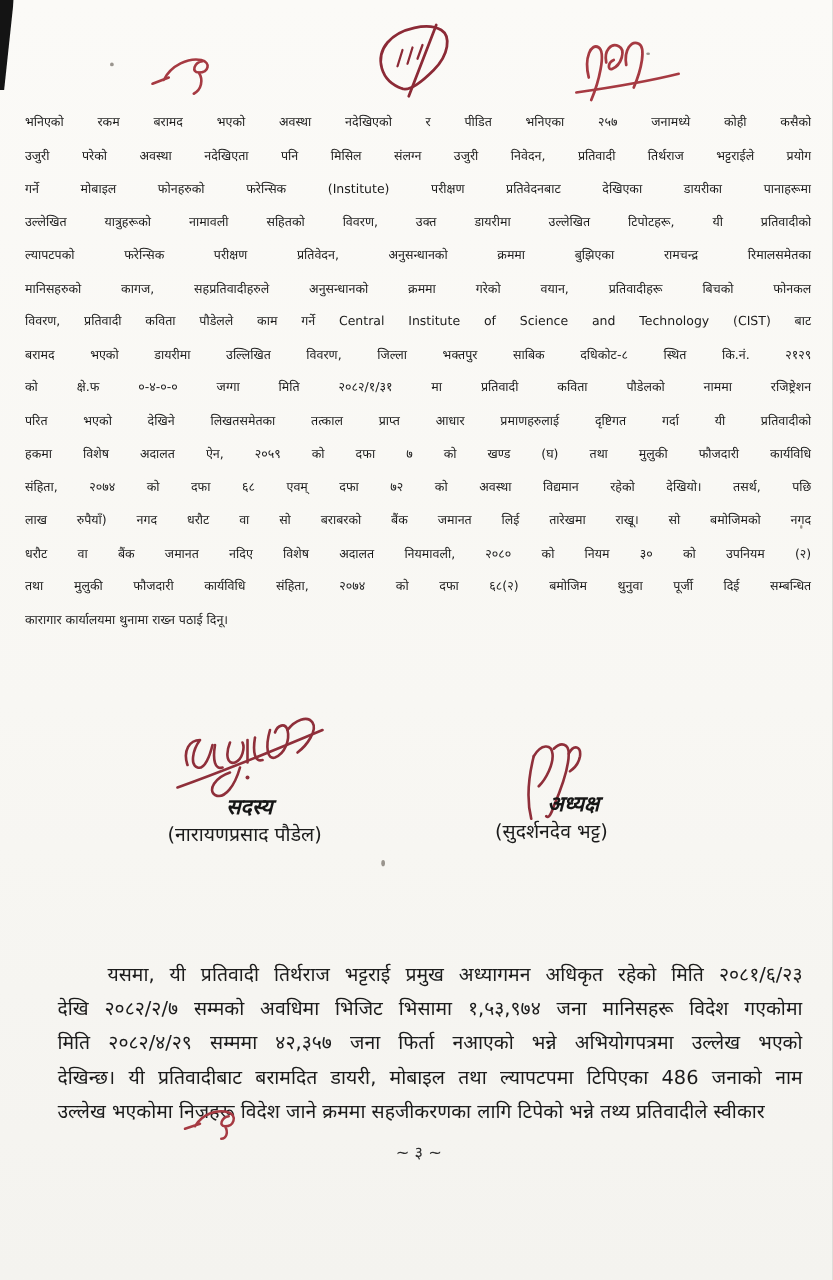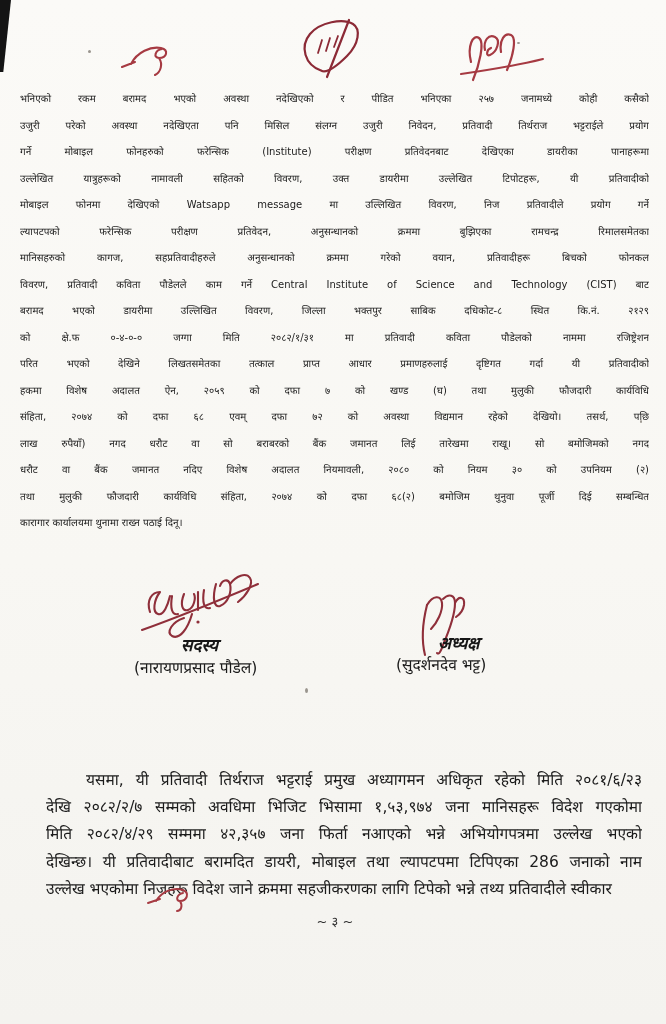--- a/index.html
+++ b/index.html
@@ -63,21 +63,20 @@
     <path d="M32 22 C30 12 36 6 42 9 C48 12 44 24 37 27 C33 29 33 22 38 20" stroke="#a63a42" stroke-width="2.2"></path>
     <path d="M48 24 C46 12 52 4 58 7 C64 10 60 28 54 42" stroke="#a63a42" stroke-width="2.2"></path>
     <path d="M8 46 C36 42 62 38 90 31" stroke="#a63a42" stroke-width="2"></path>
   </svg>
 
   <div class="para" style="left:20px;top:86px;width:629px;">
     <div class="jline">भनिएको रकम बरामद भएको अवस्था नदेखिएको र पीडित भनिएका २५७ जनामध्ये कोही कसैको</div>
     <div class="jline">उजुरी परेको अवस्था नदेखिएता पनि मिसिल संलग्न उजुरी निवेदन, प्रतिवादी तिर्थराज भट्टराईले प्रयोग</div>
     <div class="jline">गर्ने मोबाइल फोनहरुको फरेन्सिक (Institute) परीक्षण प्रतिवेदनबाट देखिएका डायरीका पानाहरूमा</div>
     <div class="jline">उल्लेखित यात्रुहरूको नामावली सहितको विवरण, उक्त डायरीमा उल्लेखित टिपोटहरू, यी प्रतिवादीको</div>
-    <div class="jline">मोबाइल फोनमा देखिएको Watsapp message मा उल्लिखित विवरण, निज प्रतिवादीले प्रयोग गर्ने</div>
     <div class="jline">ल्यापटपको फरेन्सिक परीक्षण प्रतिवेदन, अनुसन्धानको क्रममा बुझिएका रामचन्द्र रिमालसमेतका</div>
     <div class="jline">मानिसहरुको कागज, सहप्रतिवादीहरुले अनुसन्धानको क्रममा गरेको वयान, प्रतिवादीहरू बिचको फोनकल</div>
     <div class="jline">विवरण, प्रतिवादी कविता पौडेलले काम गर्ने Central Institute of Science and Technology (CIST) बाट</div>
     <div class="jline">बरामद भएको डायरीमा उल्लिखित विवरण, जिल्ला भक्तपुर साबिक दधिकोट-८ स्थित कि.नं. २१२९</div>
     <div class="jline">को क्षे.फ ०-४-०-० जग्गा मिति २०८२/१/३१ मा प्रतिवादी कविता पौडेलको नाममा रजिष्ट्रेशन</div>
     <div class="jline">परित भएको देखिने लिखतसमेतका तत्काल प्राप्त आधार प्रमाणहरुलाई दृष्टिगत गर्दा यी प्रतिवादीको</div>
     <div class="jline">हकमा विशेष अदालत ऐन, २०५९ को दफा ७ को खण्ड (घ) तथा मुलुकी फौजदारी कार्यविधि</div>
     <div class="jline">संहिता, २०७४ को दफा ६८ एवम् दफा ७२ को  अवस्था विद्यमान रहेको देखियो। तसर्थ, पछि</div>
     <div class="jline">लाख रुपैयाँ) नगद धरौट वा सो बराबरको बैंक जमानत लिई तारेखमा राखू। सो बमोजिमको नगद</div>
     <div class="jline">धरौट वा बैंक जमानत नदिए विशेष अदालत नियमावली, २०८० को नियम ३० को उपनियम (२)</div>
@@ -111,21 +110,21 @@
     </g>
   </svg>
   <div class="sig-label" style="left:438px;top:631px;">अध्यक्ष</div>
   <div class="sig-name" style="left:396px;top:653px;">(सुदर्शनदेव भट्ट)</div>
 
 
   <div class="para" style="left:46px;top:767px;width:596px;">
     <div class="dline firstline">यसमा, यी प्रतिवादी तिर्थराज भट्टराई प्रमुख अध्यागमन अधिकृत रहेको मिति २०८१/६/२३</div>
     <div class="dline">देखि २०८२/२/७ सम्मको अवधिमा भिजिट भिसामा १,५३,९७४ जना मानिसहरू विदेश गएकोमा</div>
     <div class="dline">मिति २०८२/४/२९ सम्ममा ४२,३५७ जना फिर्ता नआएको भन्ने अभियोगपत्रमा उल्लेख भएको</div>
-    <div class="dline">देखिन्छ। यी प्रतिवादीबाट बरामदित डायरी, मोबाइल तथा ल्यापटपमा टिपिएका 286 जनाको नाम</div>
+    <div class="dline">देखिन्छ। यी प्रतिवादीबाट बरामदित डायरी, मोबाइल तथा ल्यापटपमा टिपिएका 486 जनाको नाम</div>
     <div class="dline lastline">उल्लेख भएकोमा निजहरू विदेश जाने क्रममा सहजीकरणका लागि टिपेको भन्ने तथ्य प्रतिवादीले स्वीकार</div>
   </div>
 
   <svg class="ink" style="left:146px;top:884px;" width="50" height="30" viewBox="0 0 50 30">
     <path d="M2 19 L14 15 M10 17 C16 7 28 3 37 6 C44 9 41 17 34 17 C29 17 31 10 37 9 M34 17 C37 22 35 27 31 27" stroke="#a63a42" stroke-width="2"></path>
   </svg>
 
   <div class="pageno" style="left:300px;top:912px;width:70px;">~ ३ ~</div>
 
 </div>

